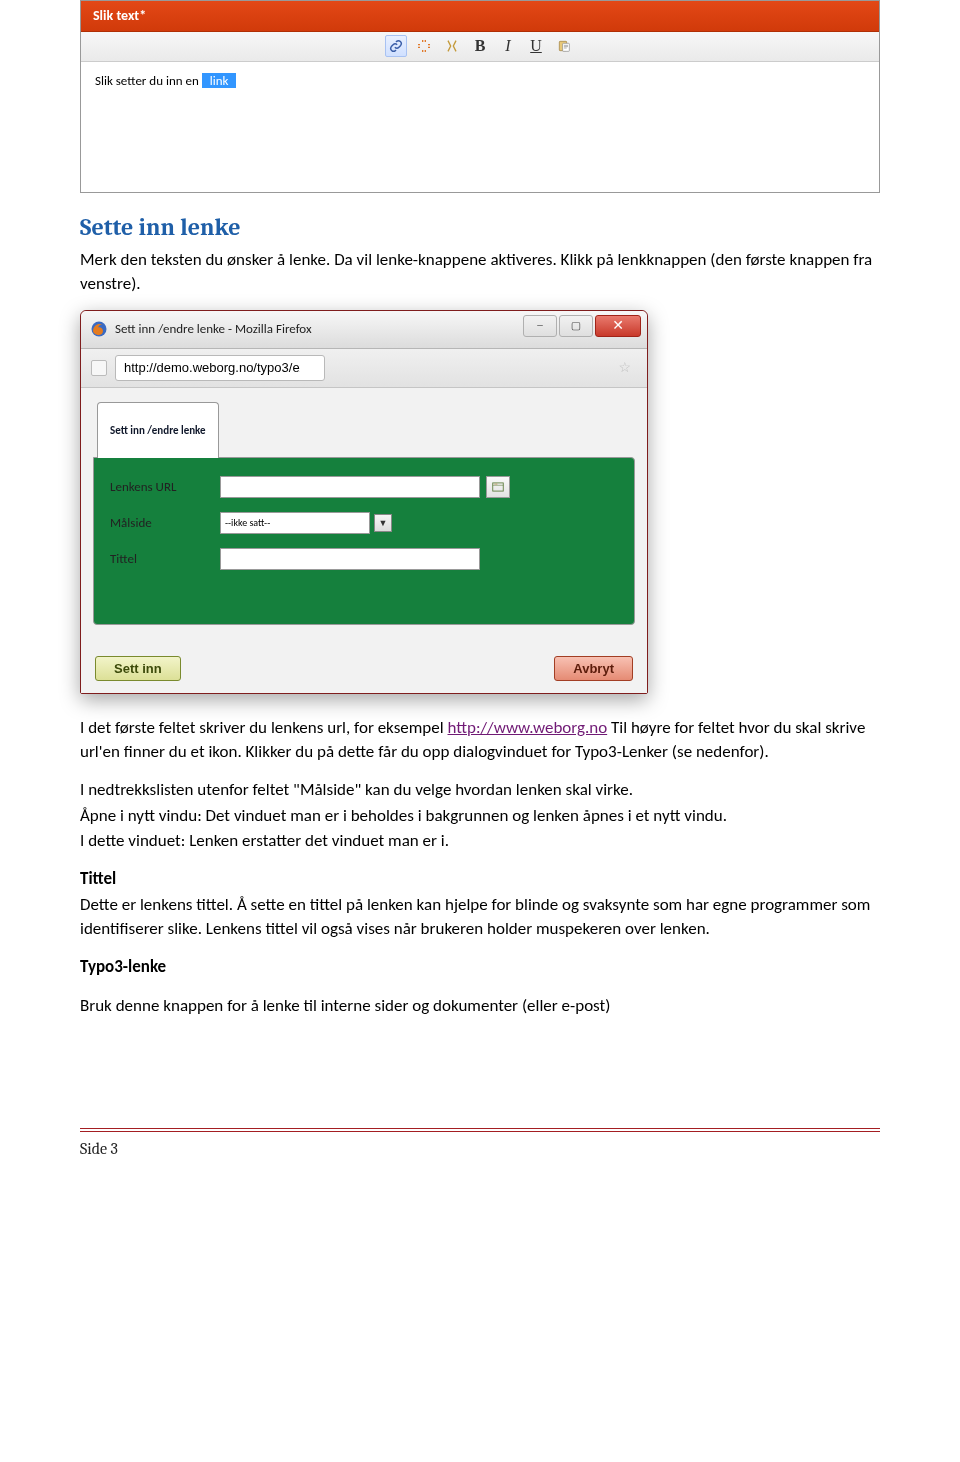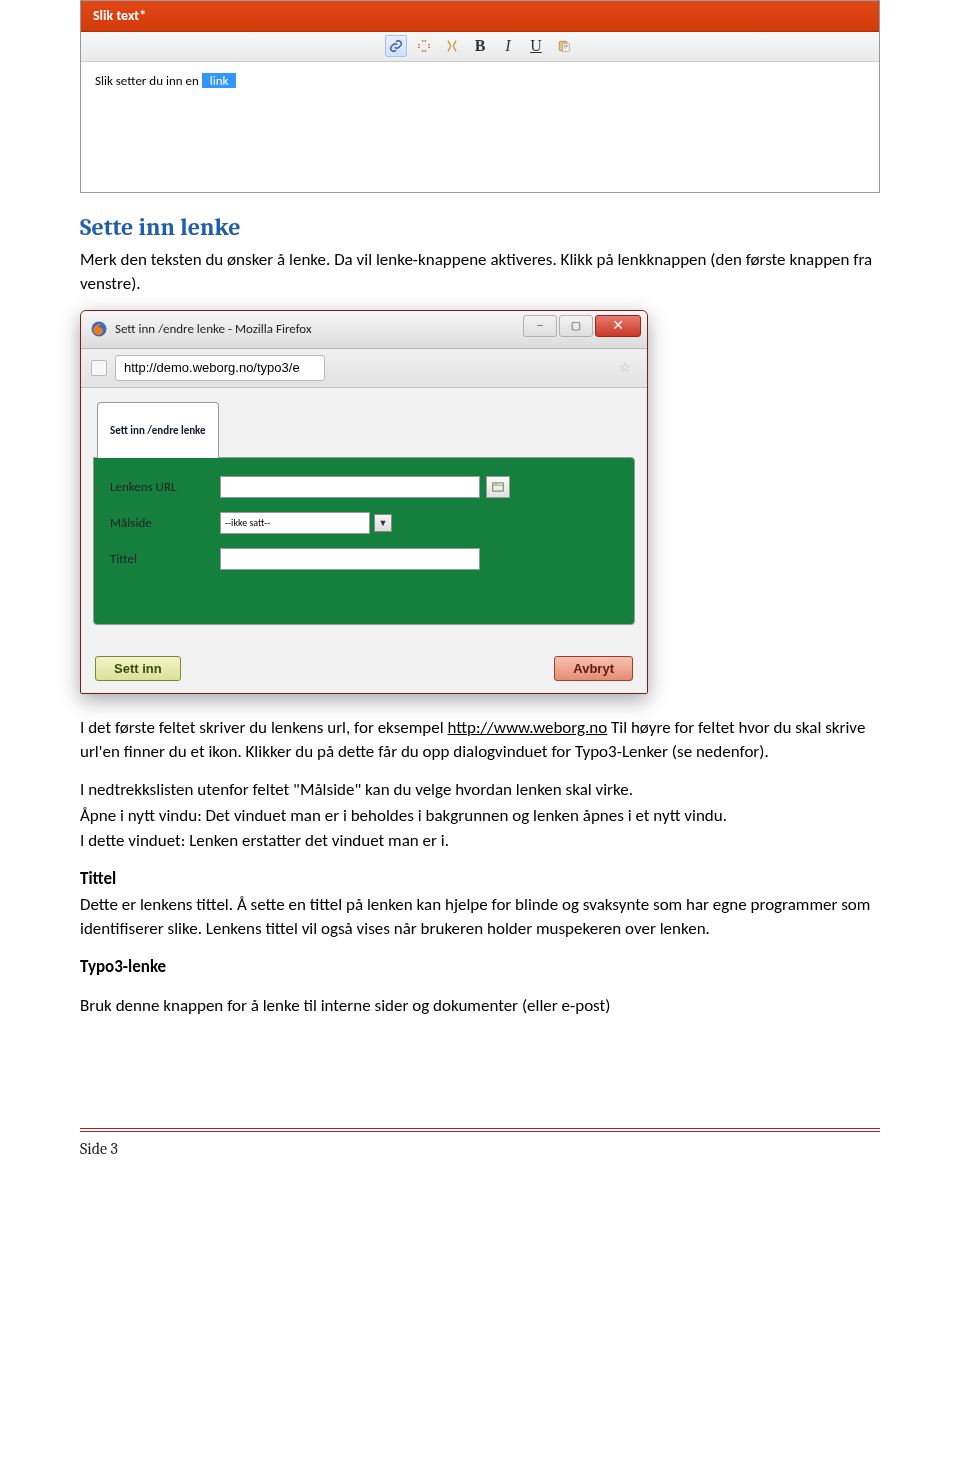--- a/index.html
+++ b/index.html
@@ -67,21 +67,21 @@
 
   
   h3.blue {
     color: #1f5fa8;
     font-family: Cambria, 'Times New Roman', serif;
     font-size: 24px;
     font-weight: bold;
     margin-bottom: 4px;
   }
   p { margin-bottom: 14px; }
-  a.link { color: #000000; text-decoration: underline; }
+  a.link { color: #701a75; text-decoration: underline; }
   strong { font-weight: bold; }
 
   
   .dialog-window {
     width: 568px;
     margin: 14px 0 22px 0;
     box-shadow: 0 6px 20px rgba(0,0,0,0.35);
     border: 1px solid #7f1d1d;
     border-radius: 6px 6px 2px 2px;
     background: #fff;

